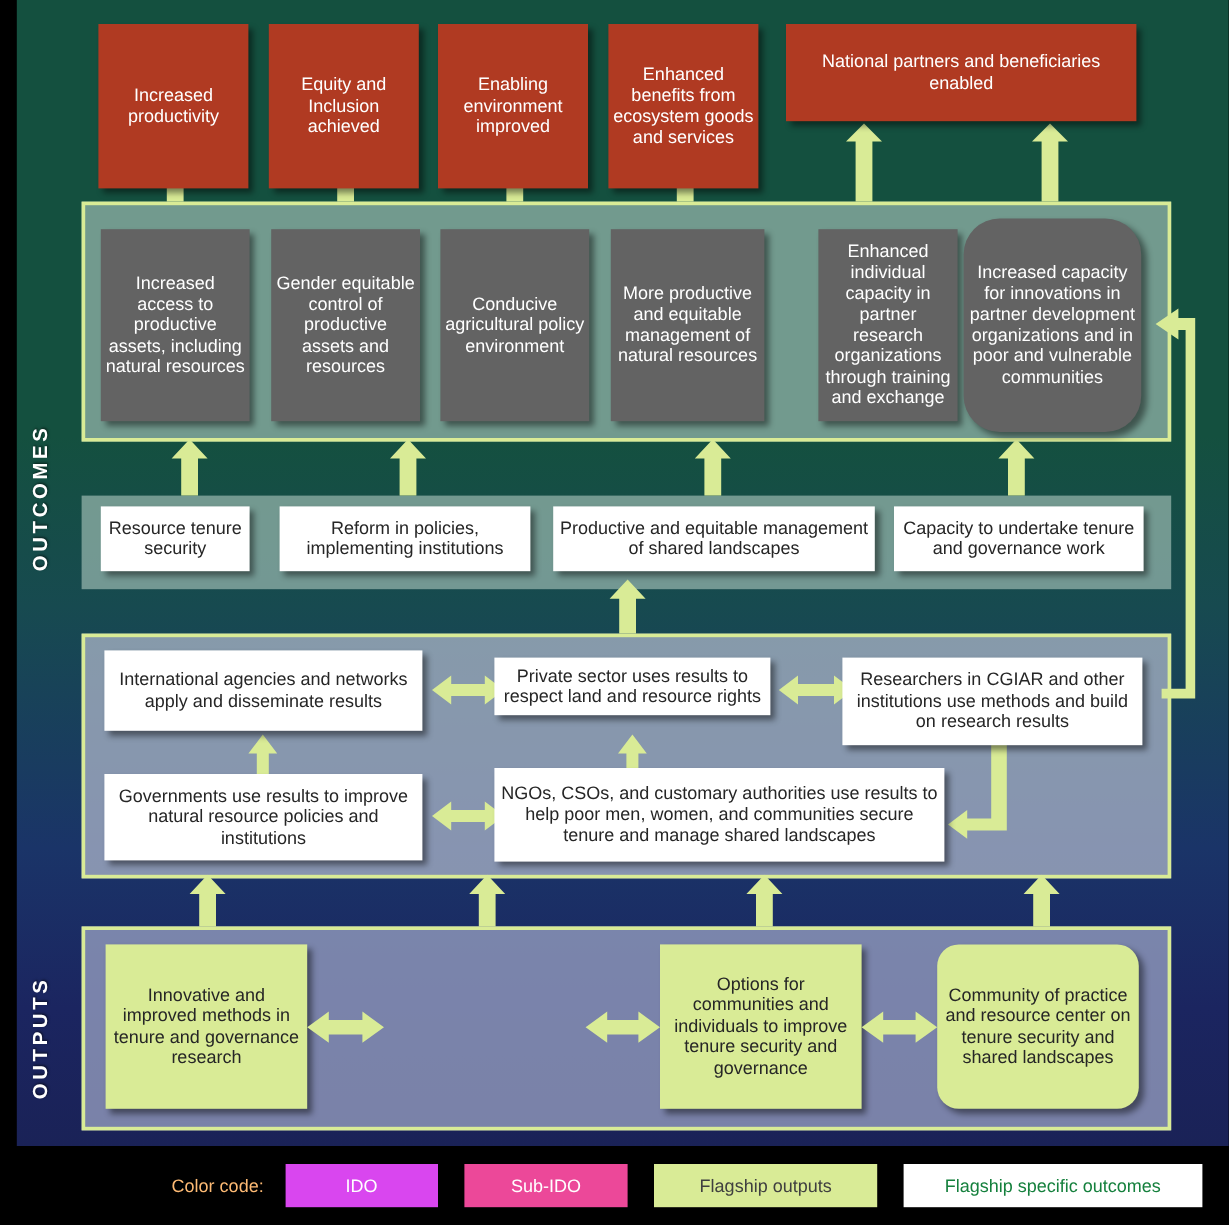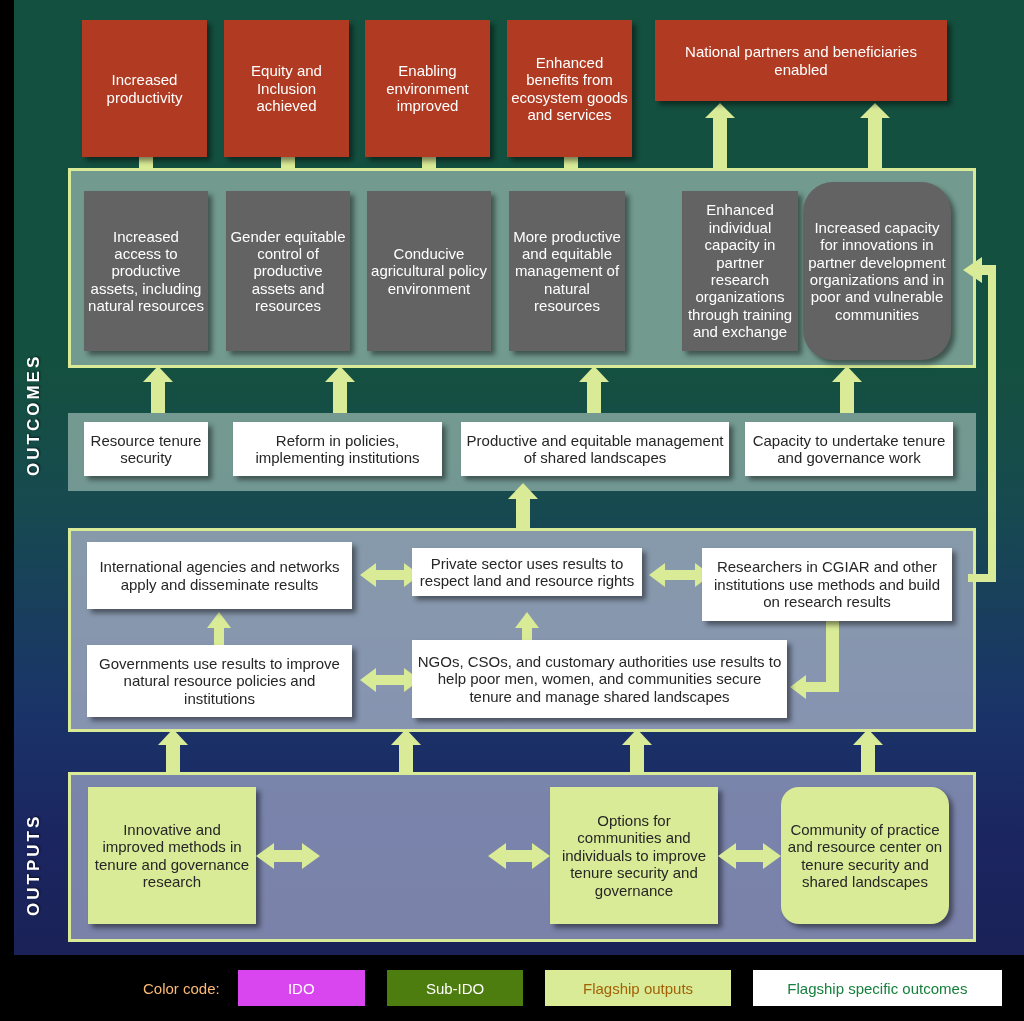--- a/index.html
+++ b/index.html
@@ -100,22 +100,22 @@
     height: 36px;
     display: flex;
     align-items: center;
     justify-content: center;
     font-size: 15px;
     margin-right: 22px;
     white-space: nowrap;
     padding: 0 14px;
   }
   .chip-ido    { background:#d946ef; color:#ffffff; width:130px; }
-  .chip-subido { background:#4d7c0f; color:#ffffff; width:140px; }
-  .chip-fout   { background:#d9eb96; color:#a16207; width:190px; }
+  .chip-subido { background:#ec4899; color:#ffffff; width:140px; }
+  .chip-fout   { background:#d9eb96; color:#404040; width:190px; }
   .chip-fso    { background:#ffffff; color:#15803d; width:256px; }
 </style>
 </head>
 <body>
 
 <div id="stage">
   <div id="canvas">
 
     <svg id="arrows" viewBox="0 0 1024 955">
       <defs>
@@ -197,21 +197,21 @@
 
     <div class="box subido" style="left:84px; top:191px; width:124px; height:160px;">
       <span>Increased access to productive assets, including natural resources</span>
     </div>
     <div class="box subido" style="left:226px; top:191px; width:124px; height:160px;">
       <span>Gender equitable control of productive assets and resources</span>
     </div>
     <div class="box subido" style="left:367px; top:191px; width:124px; height:160px;">
       <span>Conducive agricultural policy environment</span>
     </div>
-    <div class="box subido" style="left:509px; top:191px; width:116px; height:160px;">
+    <div class="box subido" style="left:509px; top:191px; width:128px; height:160px;">
       <span>More productive and equitable management of natural resources</span>
     </div>
     <div class="box subido" style="left:682px; top:191px; width:116px; height:160px;">
       <span>Enhanced individual capacity in partner research organizations through training and exchange</span>
     </div>
     <div class="box subido" style="left:803px; top:182px; width:148px; height:178px;border-radius:30px;">
       <span>Increased capacity for innovations in partner development organizations and in poor and vulnerable communities</span>
     </div>
 
     <div class="box fso" style="left:84px; top:422px; width:124px; height:54px;">

